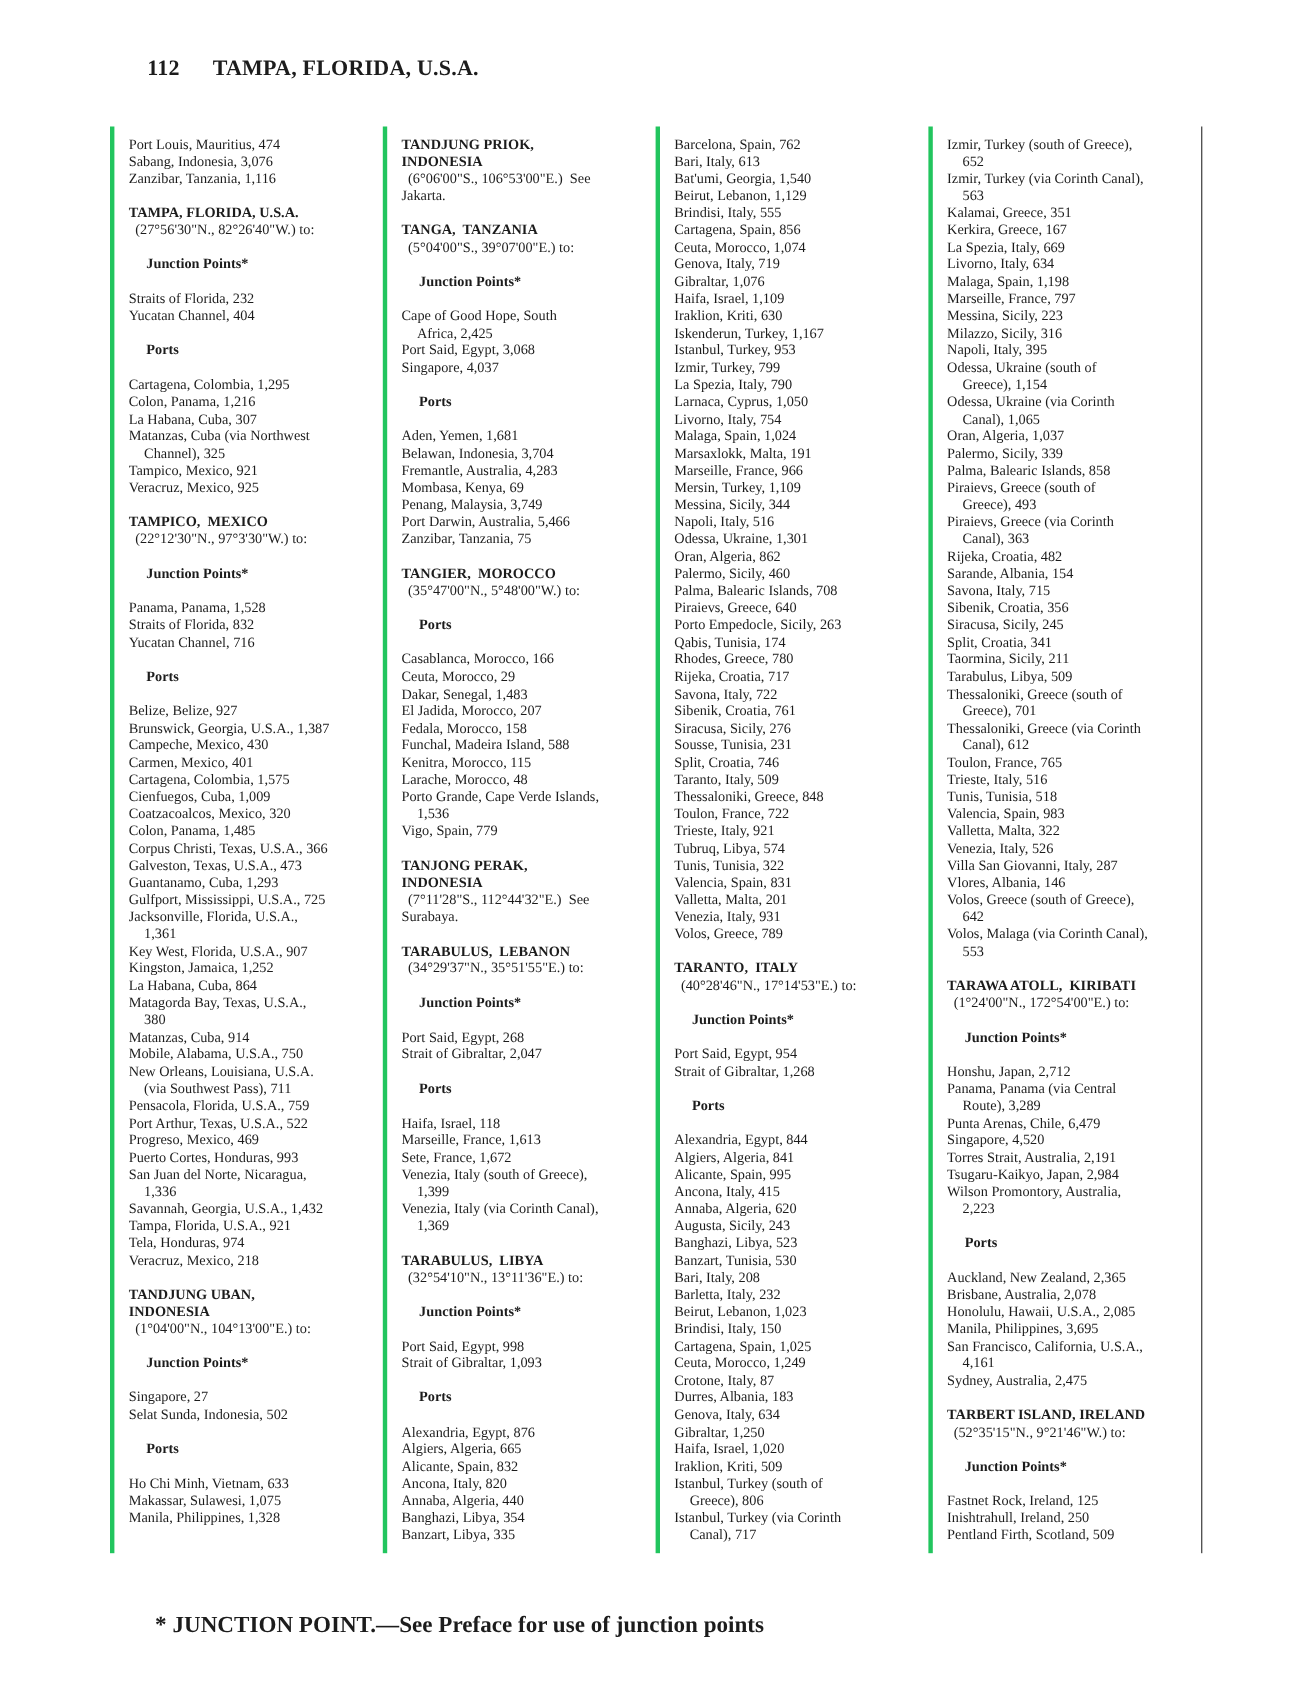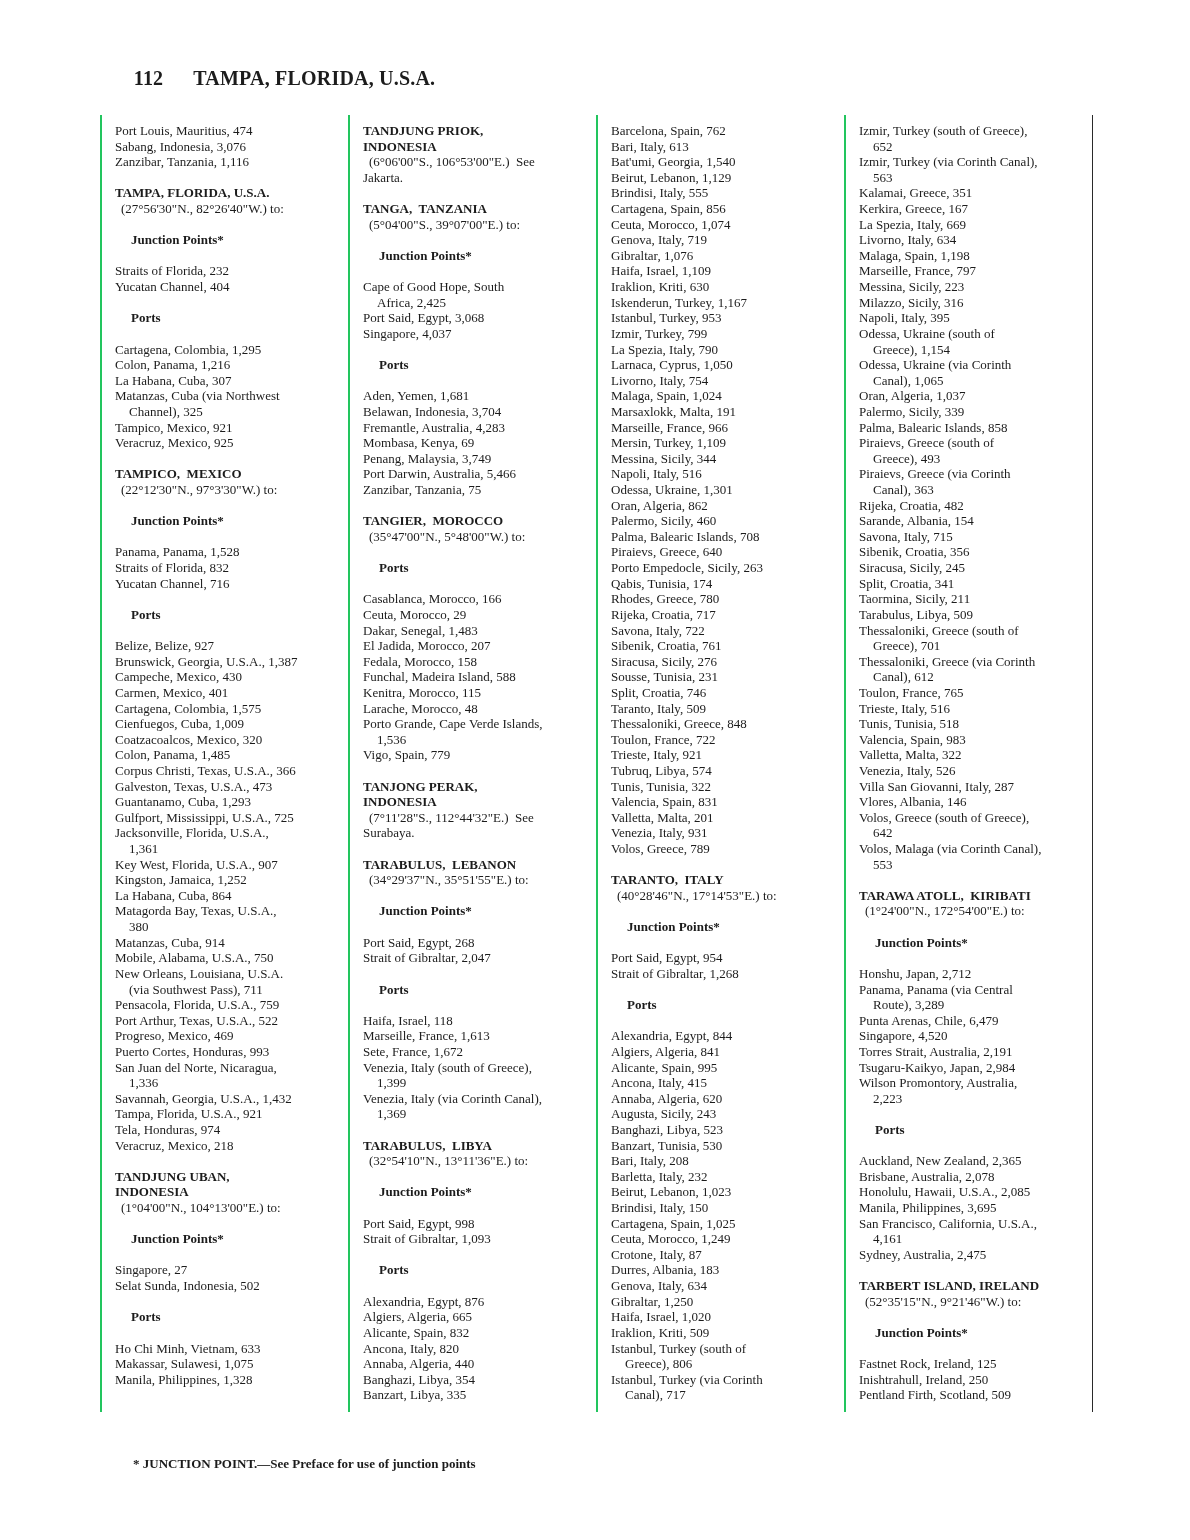--- a/index.html
+++ b/index.html
@@ -6,47 +6,47 @@
   .page{
     position:relative;
     width:1190px;height:1540px;
     background:#ffffff;
     font-family:"Liberation Serif", serif;
     color:#1c1c1c;
     margin:0 auto;
     overflow:hidden;
   }
   .page-header{
-    position:absolute;left:113px;top:44px;
+    position:absolute;left:113px;top:28px;
     font-weight:bold;font-size:20px;letter-spacing:.2px;
     white-space:pre;
   }
   .page-header .pgnum{margin-right:30px;}
   .columns{
     position:absolute;left:100px;top:115px;
     width:992px;height:1297px;
     display:flex;
     border-right:1px solid #2a2a2a;
   }
   .column{
     width:248px;box-sizing:border-box;
-    border-left:2px solid #22c55e;
+    border-left:4px solid #22c55e;
     padding:8px 5px 0 13px;
   }
   .ln{
     height:15.62px;line-height:15.62px;
     font-size:13px;white-space:pre;
   }
   .ln-h{font-weight:bold;}
   .ln-c{padding-left:6px;}
   .ln-s{font-weight:bold;padding-left:16px;}
   .ln-w{padding-left:14px;}
   .page-footnote{
     position:absolute;left:120px;top:1440px;
-    font-weight:bold;font-size:13px;
+    font-weight:bold;font-size:21px;
     white-space:pre;
   }
 </style>
 </head>
 <body>
 
 <div class="page">
   <header class="page-header">
     <span class="pgnum">112</span><span>TAMPA, FLORIDA, U.S.A.</span>
   </header>

